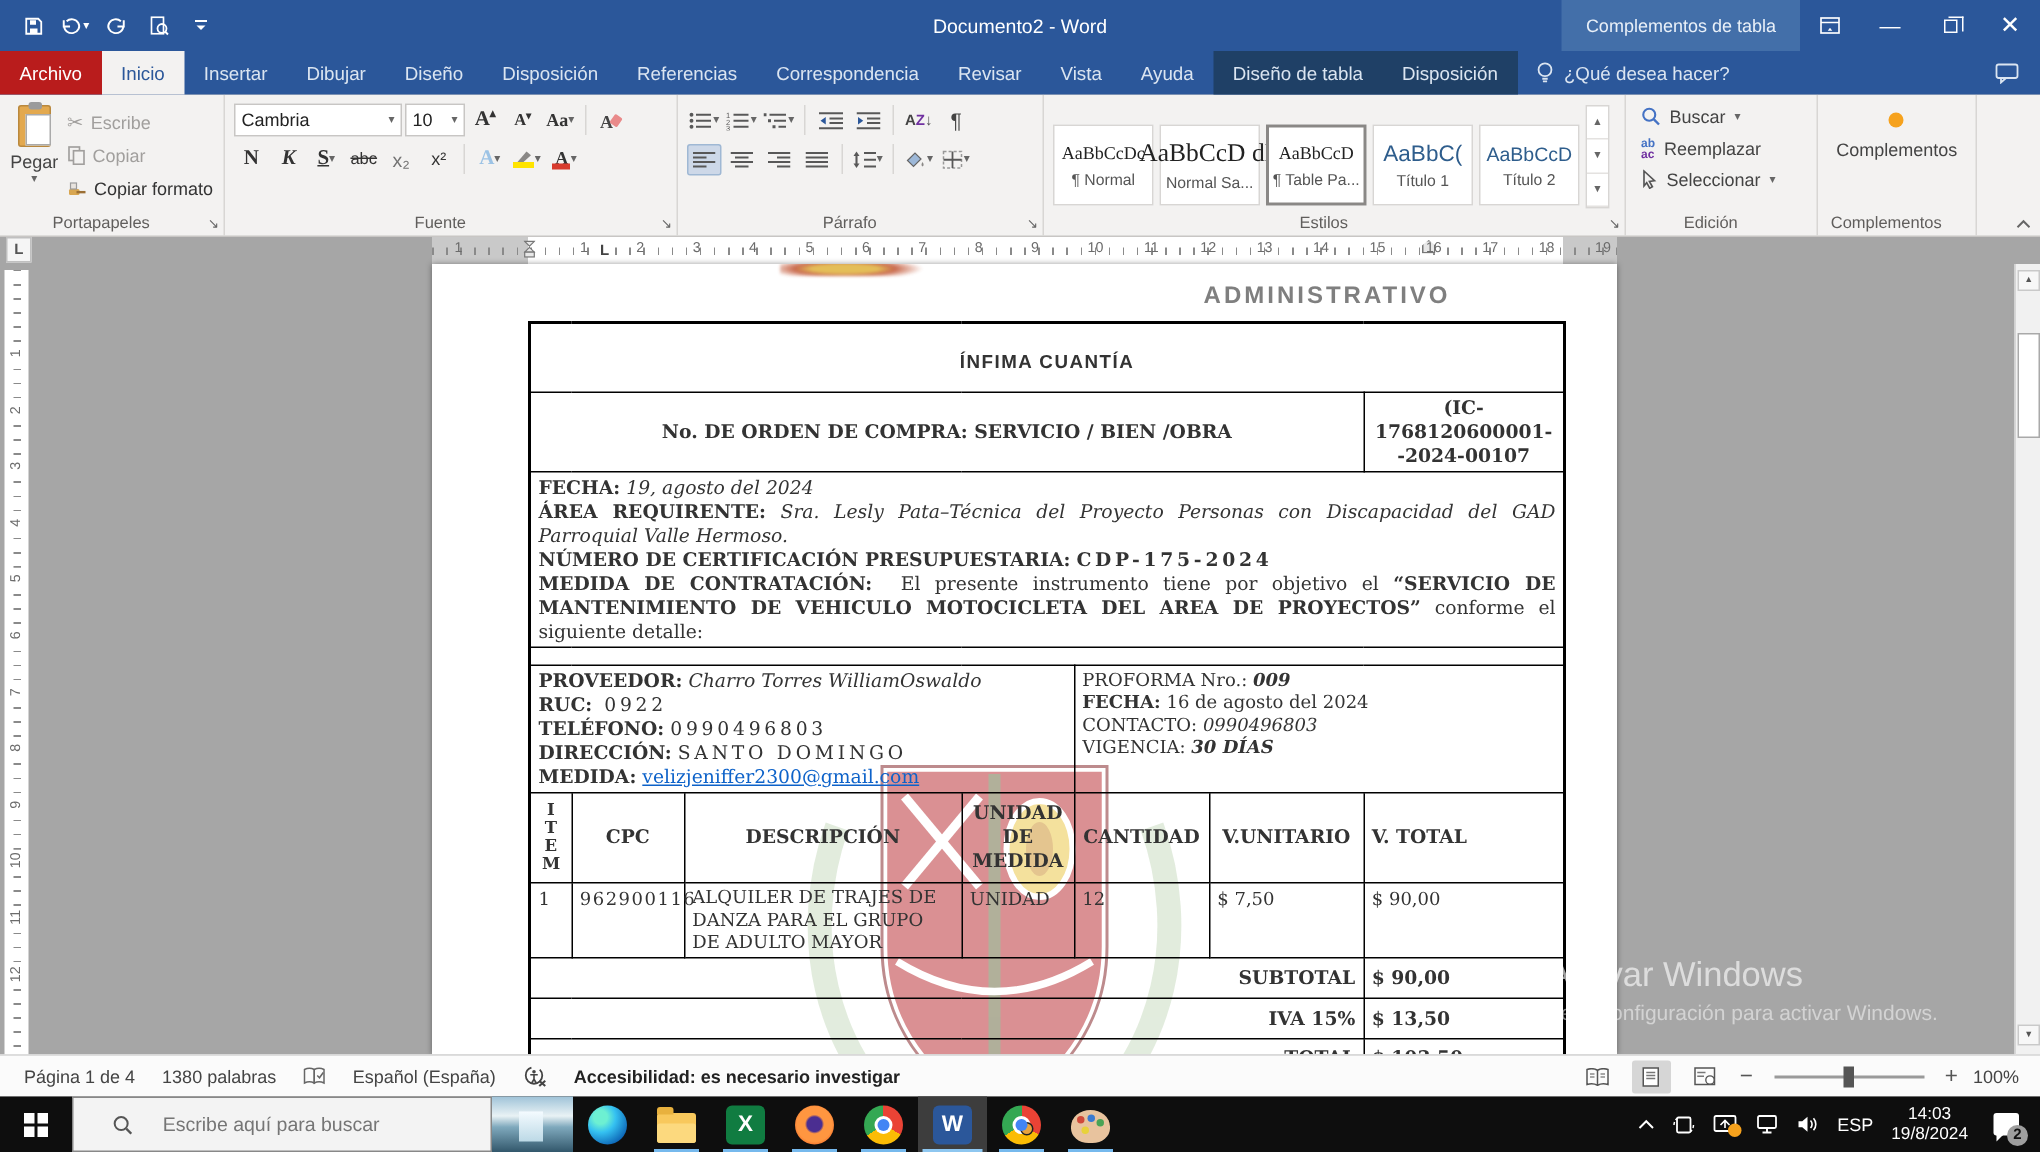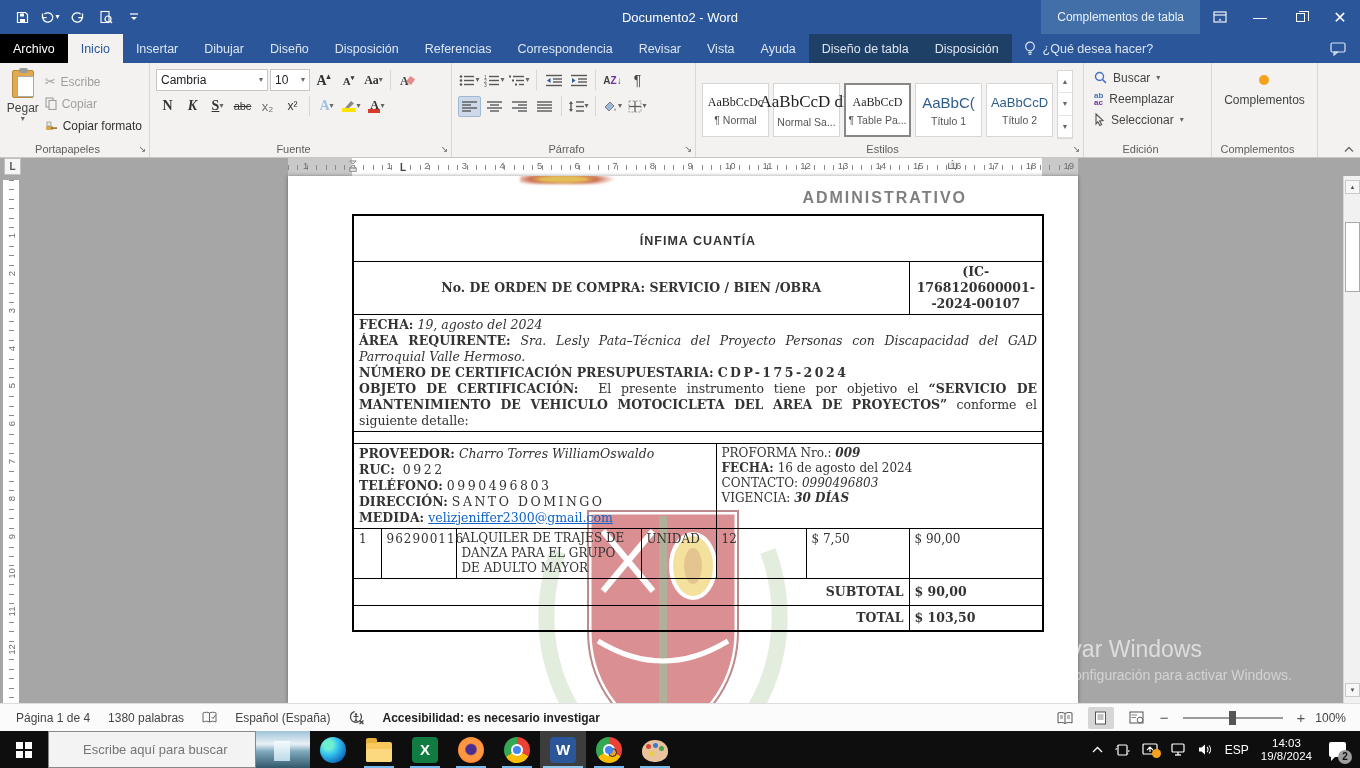--- a/index.html
+++ b/index.html
@@ -19,21 +19,21 @@
   .avatar{width:24px;height:24px;border-radius:50%;background:#fff;display:flex;align-items:center;justify-content:center;overflow:hidden}
   .avatar .blob{width:14px;height:10px;background:linear-gradient(90deg,#4aa564,#d8b13c,#b5422c);border-radius:3px}
   .winbtn{width:40px;height:34px;display:flex;align-items:center;justify-content:center;font-size:14px}
   .winbtn.close{font-size:16px}
   .restore-glyph{width:9px;height:9px;border:1px solid #fff;position:relative}
   .restore-glyph::before{content:"";position:absolute;left:2px;top:-3px;width:9px;height:9px;border:1px solid #fff;border-bottom:none;border-left:none}
 
   
   .tabrow{position:absolute;left:0;top:34px;width:1360px;height:29px;background:#2b579a;display:flex;align-items:stretch;color:#dbe5f1;font-size:12.5px;z-index:49}
   .tab{display:flex;align-items:center;padding:0 13px;cursor:default;white-space:nowrap}
-  .tab.file{background:#000000;color:#fff}
+  .tab.file{background:#b91c1c;color:#fff}
   .tab.active{background:#f3f2f1;color:#2b579a}
   .ctx-tabs{display:flex;background:#1f4066}
   .tellme{display:flex;align-items:center;gap:7px;padding:0 12px;color:#dbe5f1}
   .tab-spacer{flex:1}
   .comment-btn{display:flex;align-items:center;padding:0 14px}
 
   
   .ribbon{position:absolute;left:0;top:63px;width:1360px;height:95px;background:#f3f2f1;border-bottom:1px solid #c8c6c4;display:flex;z-index:48}
   .rgroup{position:relative;height:100%;border-right:1px solid #d8d6d4;padding:4px 4px 18px 4px}
   .glabel{position:absolute;bottom:2px;left:0;right:14px;text-align:center;font-size:11px;color:#605e5c;white-space:nowrap}
@@ -145,21 +145,21 @@
   .sb-view.sel{background:#d6d6d6}
   .zoomtrack{width:100px;height:2px;background:#9a9a9a;position:relative;margin:0 4px}
   .zoomhandle{position:absolute;left:46px;top:-6px;width:7px;height:14px;background:#555}
   .acc-text{font-weight:bold;color:#222}
 
   
   .taskbar{position:absolute;left:0;top:731px;width:1360px;height:37px;background:#0e0e0e;display:flex;align-items:center;z-index:60}
   .startbtn{width:48px;height:37px;display:flex;align-items:center;justify-content:center}
   .winlogo{width:16px;height:16px;display:grid;grid-template-columns:7px 7px;grid-template-rows:7px 7px;gap:2px}
   .winlogo span{background:#fff}
-  .tsearch{width:208px;height:37px;background:#f3f3f3;border:1px solid #888;display:flex;align-items:center;gap:8px;padding:0 26px}
+  .tsearch{width:280px;height:37px;background:#f3f3f3;border:1px solid #888;display:flex;align-items:center;gap:20px;padding:0 26px}
   .tsearch input{border:none;background:transparent;outline:none;font-size:13px;color:#333;width:200px;font-family:"Liberation Sans",sans-serif}
   .taskview{width:54px;height:37px;background:linear-gradient(180deg,#9fc3d8 0%,#e9f2f5 35%,#7fa9bd 55%,#32576b 100%);position:relative}
   .taskview::before{content:"";position:absolute;left:18px;top:10px;width:16px;height:20px;background:linear-gradient(180deg,#f4fbff,#bcd9e6);filter:blur(.5px)}
   .tbtn{width:46px;height:37px;display:flex;align-items:center;justify-content:center;position:relative}
   .tbtn.open::after{content:"";position:absolute;left:8px;bottom:0;width:30px;height:2px;background:#76b9ed}
   .tbtn.activeapp{background:#3d3d3d}
   .tbtn.activeapp::after{left:3px;width:40px;background:#8ec7f0}
   .appsq{width:26px;height:26px;border-radius:4px;display:flex;align-items:center;justify-content:center;color:#fff;font-weight:bold;font-size:15px}
   .edge{width:26px;height:26px;border-radius:50%;background:radial-gradient(circle at 32% 30%,#6df0d2 0 18%,#35c1f1 40%,#0b62b4 80%)}
   .folder{width:26px;height:20px;background:#f8c85c;border-radius:2px;position:relative;margin-top:4px}
@@ -637,53 +637,68 @@
           <div>(IC-</div>
           <div>1768120600001-</div>
           <div>-2024-00107</div>
         </td>
       </tr>
       <tr style="height:113px">
         <td colspan="7">
           <div><span class="b">FECHA:</span> <span class="i">19, agosto del 2024</span></div>
           <div class="just"><span class="b">ÁREA REQUIRENTE:</span> <span class="i">Sra. Lesly Pata–Técnica del Proyecto Personas con Discapacidad del GAD Parroquial Valle Hermoso.</span></div>
           <div><span class="b">NÚMERO DE CERTIFICACIÓN PRESUPUESTARIA:</span> <span class="b sp">CDP-175-2024</span></div>
-          <div class="just"><span class="b">OBJETO DE CERTIFICACIÓN:</span>&nbsp; <span>El presente instrumento tiene por objetivo el</span> <span class="b">“SERVICIO DE MANTENIMIENTO DE VEHICULO MOTOCICLETA DEL AREA DE PROYECTOS”</span> <span>conforme el siguiente detalle:</span></div>
+          <div class="just"><span class="b">MEDIDA DE CONTRATACIÓN:</span>&nbsp; <span>El presente instrumento tiene por objetivo el</span> <span class="b">“SERVICIO DE MANTENIMIENTO DE VEHICULO MOTOCICLETA DEL AREA DE PROYECTOS”</span> <span>conforme el siguiente detalle:</span></div>
         </td>
       </tr>
       <tr style="height:12px">
             <td colspan="7" class="gray"></td>
           </tr>
       <tr style="height:83px">
         <td colspan="4">
           <div><span class="b">PROVEEDOR:</span> <span class="i">Charro Torres WilliamOswaldo</span></div>
           <div><span class="b">RUC:</span>&nbsp; <span class="sp">0922</span></div>
           <div><span class="b">TELÉFONO:</span> <span class="sp">0990496803</span></div>
           <div><span class="b">DIRECCIÓN:</span> <span class="sp">SANTO DOMINGO</span></div>
           <div><span class="b">MEDIDA:</span> <a class="link">velizjeniffer2300@gmail.com</a></div>
         </td>
         <td colspan="3">
           <div class="prof-line"><span>PROFORMA Nro.:</span> <span class="b i">009</span></div>
           <div class="prof-line"><span class="b">FECHA:</span> <span>16 de agosto del 2024</span></div>
           <div class="prof-line"><span>CONTACTO:</span> <span class="i">0990496803</span></div>
           <div class="prof-line"><span>VIGENCIA:</span> <span class="b i">30 DÍAS</span></div>
         </td>
       </tr>
+      <tr style="height:60px">
+        <td class="gray hdr">
+              <div class="itemv">ITEM</div>
+            </td>
+        <td class="gray hdr">CPC</td>
+        <td class="gray hdr">DESCRIPCIÓN</td>
+        <td class="gray hdr">UNIDAD DE MEDIDA</td>
+        <td class="gray hdr">CANTIDAD</td>
+        <td class="gray hdr">V.UNITARIO</td>
+        <td class="gray hdr" style="text-align:left">V. TOTAL</td>
+      </tr>
       <tr style="height:49px">
         <td style="font-size:12px">1</td>
         <td style="font-size:12px" class="cellmono">962900116</td>
         <td style="font-size:12px;line-height:15px">ALQUILER DE TRAJES DE DANZA PARA EL GRUPO DE ADULTO MAYOR</td>
         <td style="font-size:12px">UNIDAD</td>
         <td style="font-size:12px">12</td>
         <td style="font-size:12px">$ 7,50</td>
         <td style="font-size:12px">$ 90,00</td>
       </tr>
       <tr style="height:27px">
         <td colspan="6" class="tot-label">SUBTOTAL</td>
         <td class="tot-val">$ 90,00</td>
+      </tr>
+      <tr style="height:27px">
+        <td colspan="6" class="tot-label">IVA 15%</td>
+        <td class="tot-val">$ 13,50</td>
       </tr>
       <tr style="height:26px">
         <td colspan="6" class="tot-label">TOTAL</td>
         <td class="tot-val">$ 103,50</td>
       </tr>
     </tbody>
       </table>
   </div>
 
   <div class="activate">

